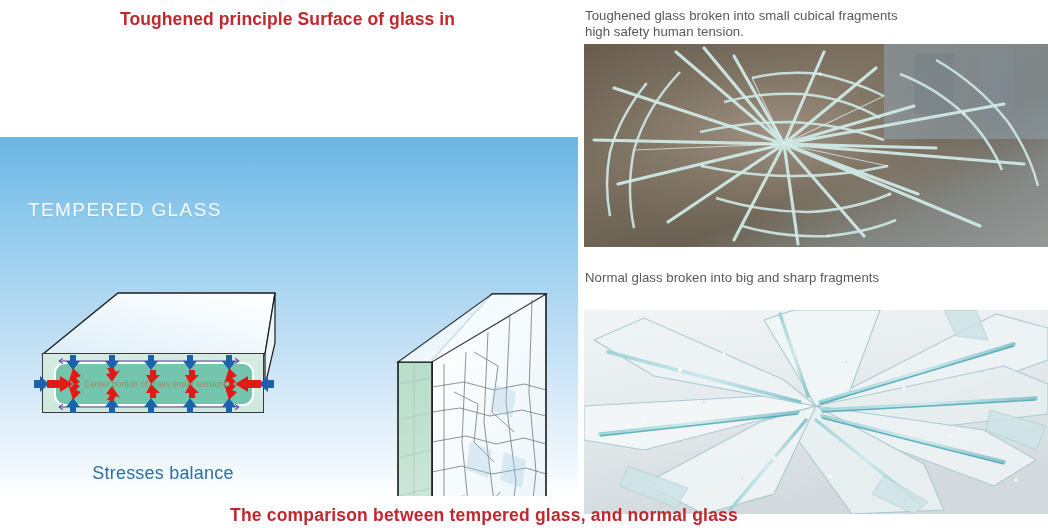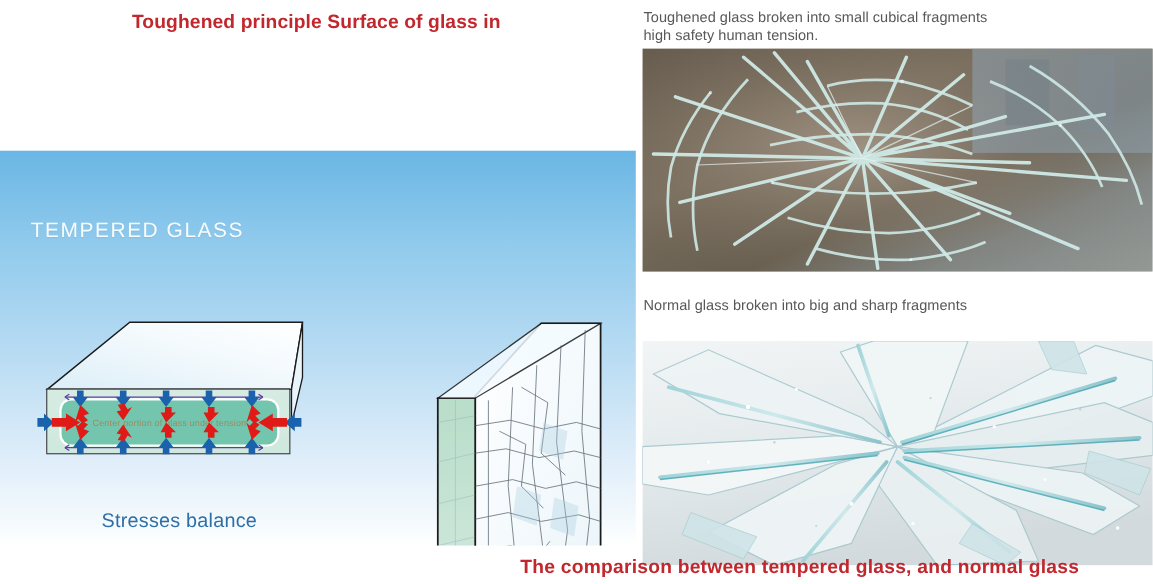--- a/index.html
+++ b/index.html
@@ -139,24 +139,24 @@
     left: 584px;
     width: 464px;
     overflow: hidden;
   }
   #photo-tempered { top: 44px; height: 203px; }
   #photo-normal { top: 310px; height: 204px; }
 
   
   #bottom-caption {
     position: absolute;
-    left: 13px;
+    left: 0;
     top: 505px;
     width: 968px;
-    text-align: right;
+    text-align: center;
     color: #c1272d;
     font-size: 17.5px;
     font-weight: bold;
     letter-spacing: .2px;
   }
   #faint-text {
     position: absolute;
     left: 80px;
     top: 76px;
     width: 380px;

